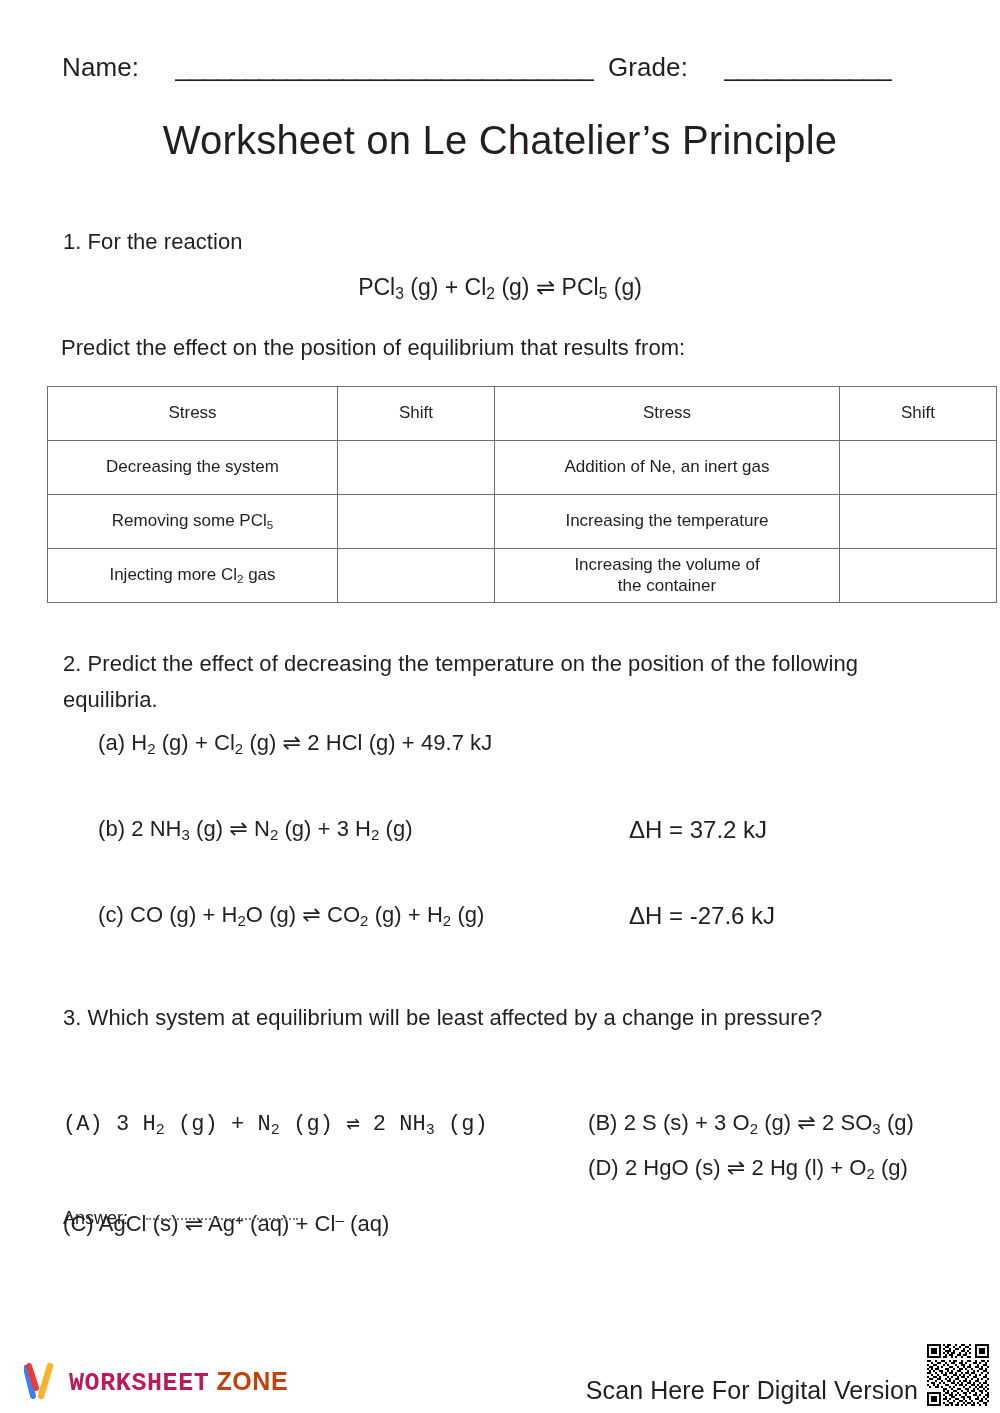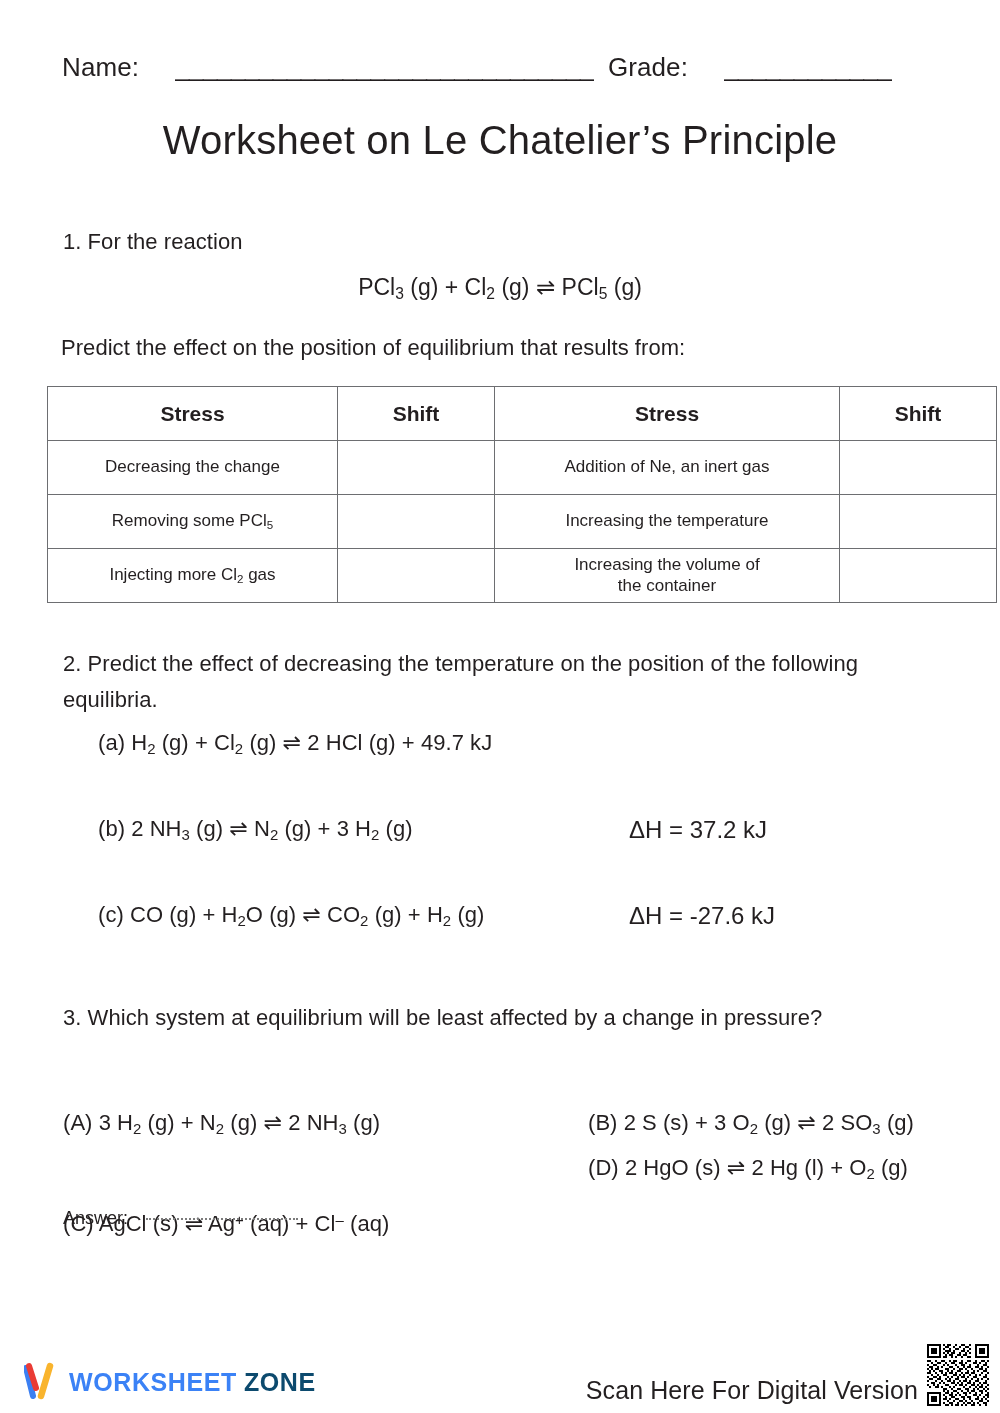--- a/index.html
+++ b/index.html
@@ -90,21 +90,21 @@
     font-size: 17px;
   }
   table.stress td, table.stress th {
     border: 1px solid #6d6e71;
     text-align: center;
     vertical-align: middle;
     font-weight: 400;
     padding: 0 6px;
     line-height: 1.22;
   }
-  table.stress th { height: 53px; font-size: 21px; font-weight: bold; }
+  table.stress th { height: 53px; font-size: 17px; }
   table.stress td { height: 53px; }
   .col-stress-a { width: 277px; }
   .col-shift-a  { width: 144px; }
   .col-stress-b { width: 332px; }
   .col-shift-b  { width: 144px; }
 
   
   .sub-eq {
     position: absolute;
     font-size: 22px;
@@ -158,22 +158,22 @@
     width: 34px;
     height: 40px;
     position: relative;
     display: block;
   }
   .logo-text {
     font-size: 25px;
     font-weight: 700;
     letter-spacing: 0.6px;
   }
-  .logo-text .ws { color: #3b82f6; }
-  .logo-text .zn { color: #0c4a6e; margin-left: 7px; }
+  .logo-text .ws { color: #be185d; font-family: Liberation Mono, monospace; }
+  .logo-text .zn { color: #c2410c; margin-left: 7px; }
 
   .scan-text {
     position: absolute;
     right: 82px;
     top: 1376px;
     font-size: 25px;
     letter-spacing: 0.1px;
     white-space: nowrap;
   }
   .qr {
@@ -213,21 +213,21 @@
       <thead>
         <tr>
           <th class="col-stress-a">Stress</th>
           <th class="col-shift-a">Shift</th>
           <th class="col-stress-b">Stress</th>
           <th class="col-shift-b">Shift</th>
         </tr>
       </thead>
       <tbody>
         <tr>
-          <td>Decreasing the change</td>
+          <td>Decreasing the system</td>
           <td></td>
           <td>Addition of Ne, an inert gas</td>
           <td></td>
         </tr>
         <tr>
           <td>Removing some PCl<sub>5</sub></td>
           <td></td>
           <td>Increasing the temperature</td>
           <td></td>
         </tr>
@@ -255,21 +255,21 @@
   <div class="dh" style="left:629px; top:816px;">ΔH = 37.2 kJ</div>
 
   <div class="sub-eq" style="left:70px; top:902px;">
     <span>(c)</span>
     <span> CO (g) + H<sub>2</sub>O (g) ⇌ CO<sub>2</sub> (g) + H<sub>2</sub> (g)</span>
   </div>
   <div class="dh" style="left:629px; top:902px;">ΔH = -27.6 kJ</div>
 
   <div class="qtext" style="left:63px; top:1000px; width:820px;">3. Which system at equilibrium will be least affected by a change in pressure?</div>
 
-  <div class="opt" style="left:63px; top:1110px;">
+  <div class="opt" style="left:63px; top:1110px;font-family:Liberation Mono, monospace;">
     <span>(A)</span>
     <span> 3 H<sub>2</sub> (g) + N<sub>2</sub> (g) ⇌ 2 NH<sub>3</sub> (g)</span>
   </div>
 
   <div class="opt" style="left:588px; top:1110px;">
     <span>(B)</span>
     <span> 2 S (s) + 3 O<sub>2</sub> (g) ⇌ 2 SO<sub>3</sub> (g)</span>
   </div>
 
   <div class="opt" style="left:63px; top:1211px;">

